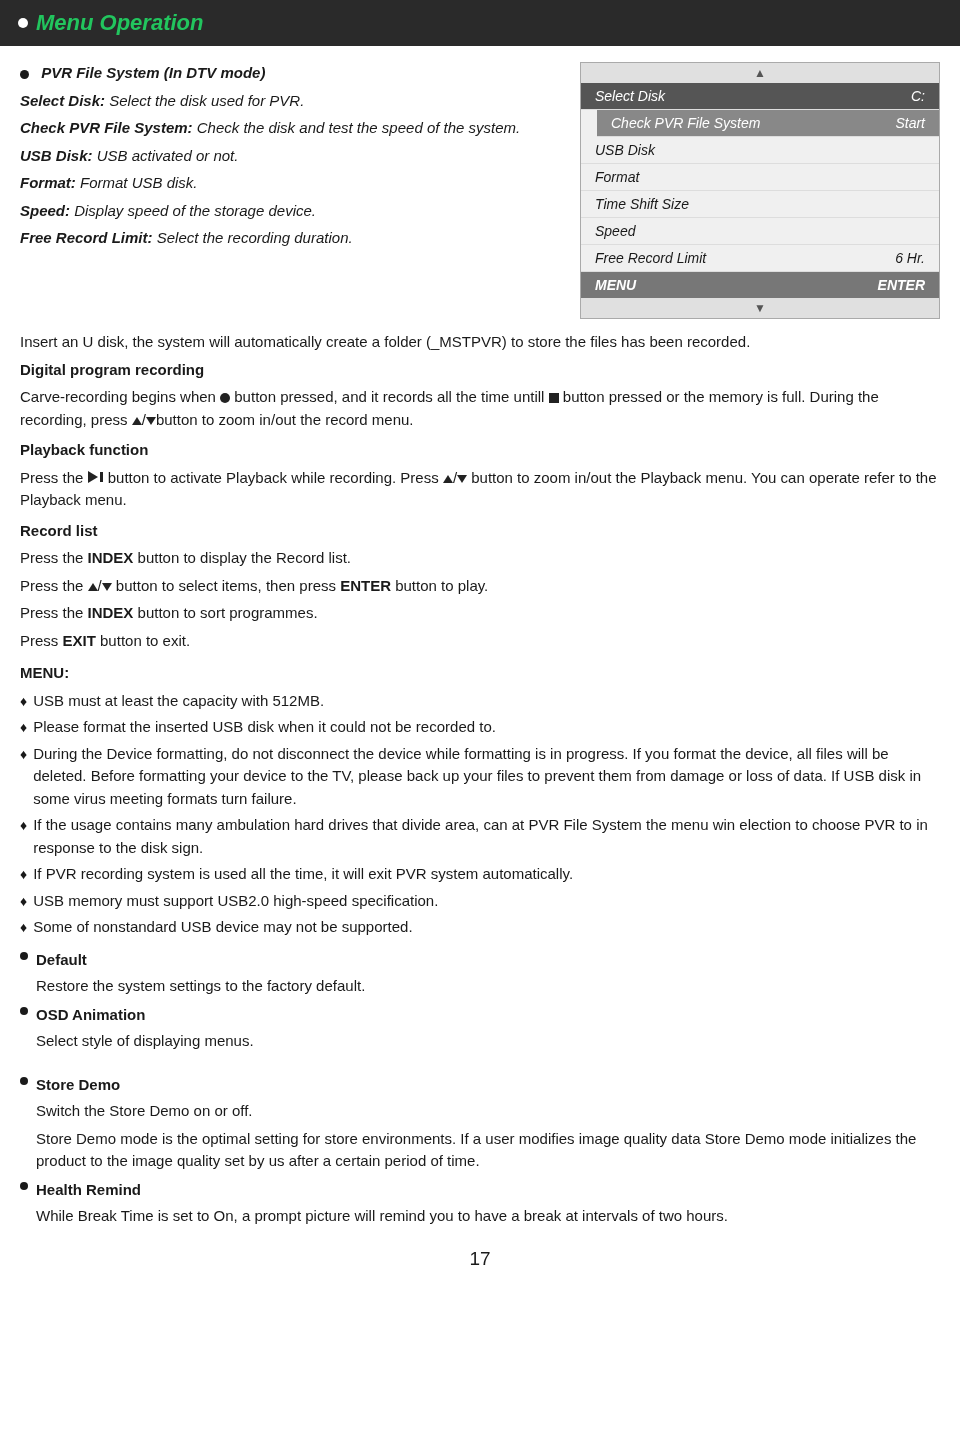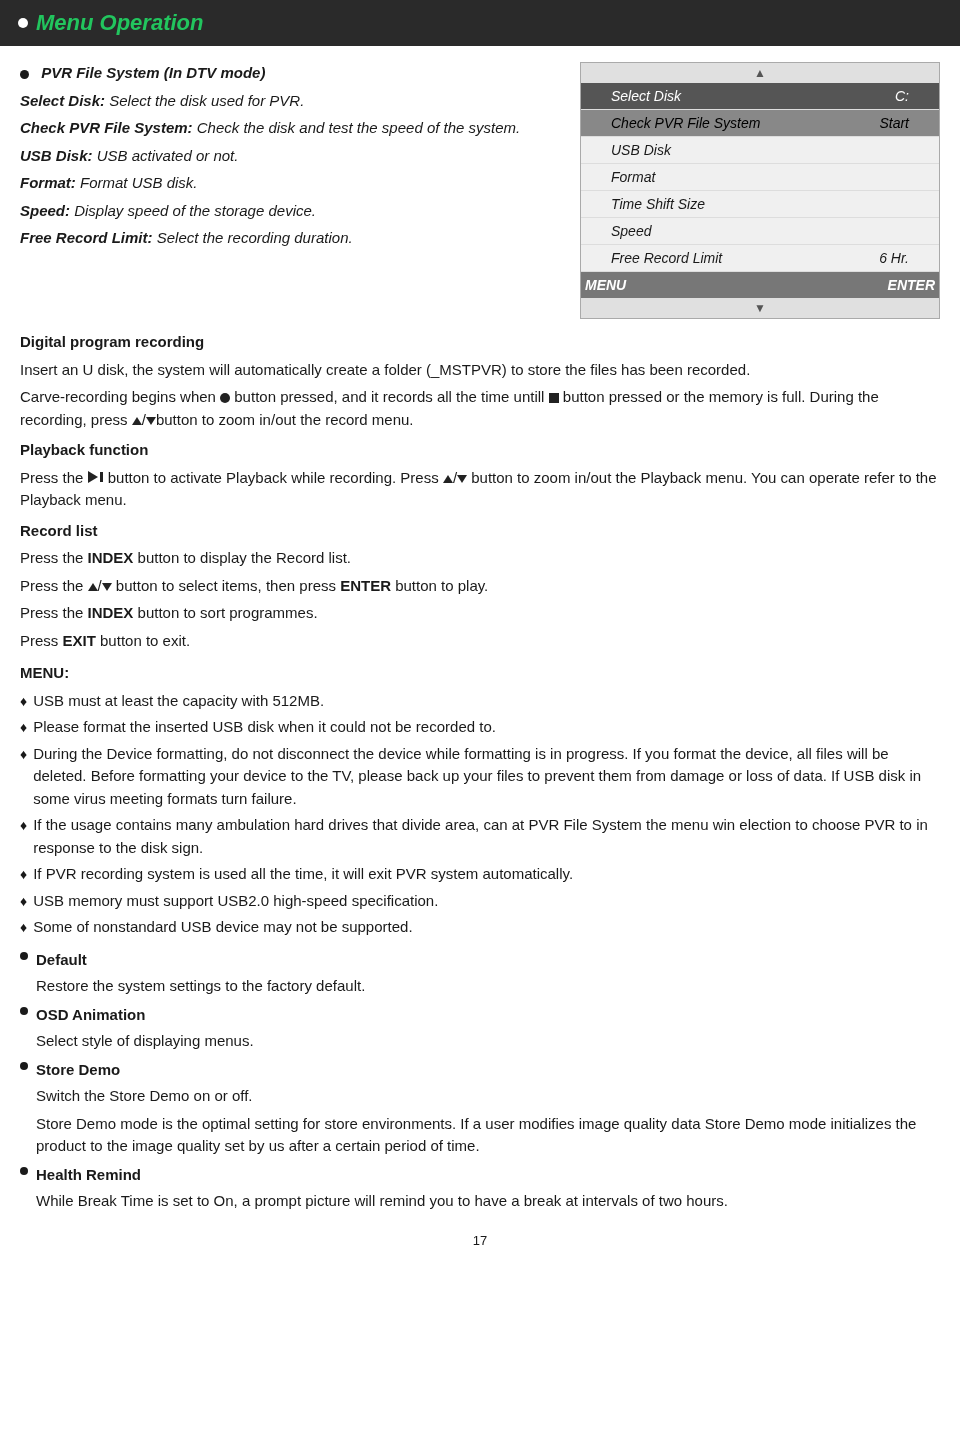--- a/index.html
+++ b/index.html
@@ -65,43 +65,44 @@
       text-align: center;
       font-size: 12px;
       color: #555;
       padding: 3px 0;
       background: #e0e0e0;
     }
     .menu-row {
       display: flex;
       justify-content: space-between;
       align-items: center;
-      padding: 5px 30px;
+      padding: 5px 14px;
       font-size: 14px;
       border-bottom: 1px solid #ddd;
     }
     .menu-row:last-child {
       border-bottom: none;
     }
     .menu-row.highlight {
       background: #555;
       color: #fff;
     }
     .menu-row.selected {
       background: #888;
-      color: #000000;
+      color: #ffffff;
+      margin-left: 16px;
     }
     .menu-row-label { font-weight: normal; }
     .menu-row-value { font-weight: normal; }
     .menu-footer {
       display: flex;
       justify-content: space-between;
       background: #777;
       color: #fff;
-      padding: 5px 4px;
+      padding: 5px 14px;
       font-size: 14px;
       font-weight: bold;
     }
     .menu-panel-arrow-down {
       text-align: center;
       font-size: 12px;
       color: #555;
       padding: 3px 0;
       background: #e0e0e0;
     }
@@ -136,21 +137,21 @@
     }
 
     .note-section {
       margin-top: 10px;
       margin-bottom: 10px;
     }
 
     .page-number {
       text-align: center;
       margin-top: 20px;
-      font-size: 13px;
+      font-size: 19px;
     }
 
     
     .record-btn {
       display: inline-block;
       width: 10px;
       height: 10px;
       background: #222;
       border-radius: 50%;
       vertical-align: middle;
@@ -257,24 +258,24 @@
         <div class="menu-footer">
           <span>MENU</span>
           <span>ENTER</span>
         </div>
         <div class="menu-panel-arrow-down">▼</div>
       </div>
     </div>
   </div>
 
   <div>
+    <p>Insert an U disk, the system will automatically create a folder (_MSTPVR) to store the files has been recorded.</p>
     <p>
       <span class="bold">Digital program recording</span>
     </p>
-    <p>Insert an U disk, the system will automatically create a folder (_MSTPVR) to store the files has been recorded.</p>
     <p>
       Carve-recording begins when <span class="record-btn"></span> button pressed, and it records all the time untill <span class="stop-btn"></span> button pressed or the memory is full. During the recording, press <span class="tri-up"></span>/<span class="tri-down"></span>button to zoom in/out the record menu.
     </p>
   </div>
 
   <div style="margin-top:8px;">
     <p>
       <span class="bold">Playback function</span>
     </p>
     <p>
@@ -328,21 +329,21 @@
   </div>
 
   <div style="margin-bottom:6px;">
     <div class="bullet-item">
       <span class="circle-bullet"></span>
       <span class="bold">Default</span>
     </div>
     <p style="padding-left:16px;">Restore the system settings to the factory default.</p>
   </div>
 
-  <div style="margin-bottom:6px;">
+  <div style="margin-bottom:21px;">
     <div class="bullet-item">
       <span class="circle-bullet"></span>
       <span class="bold">OSD Animation</span>
     </div>
     <p style="padding-left:16px;">Select style of displaying menus.</p>
   </div>
 
   <div style="margin-bottom:6px;">
     <div class="bullet-item">
       <span class="circle-bullet"></span>

